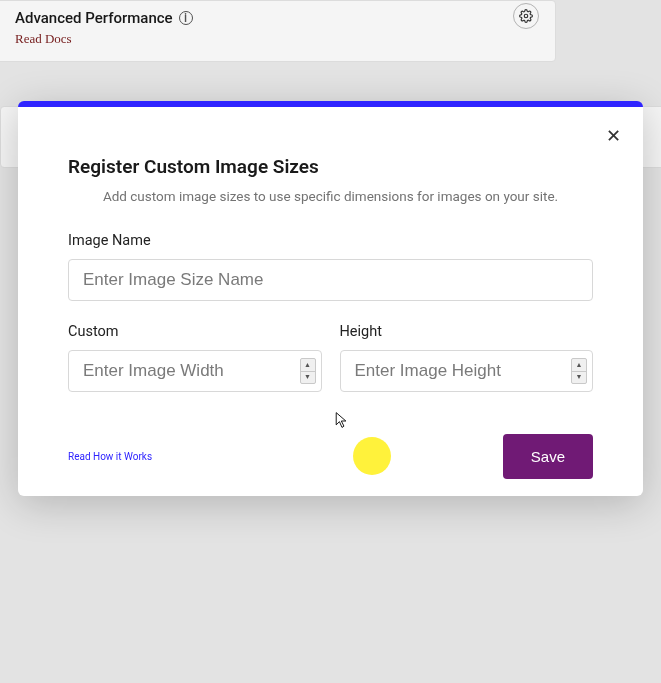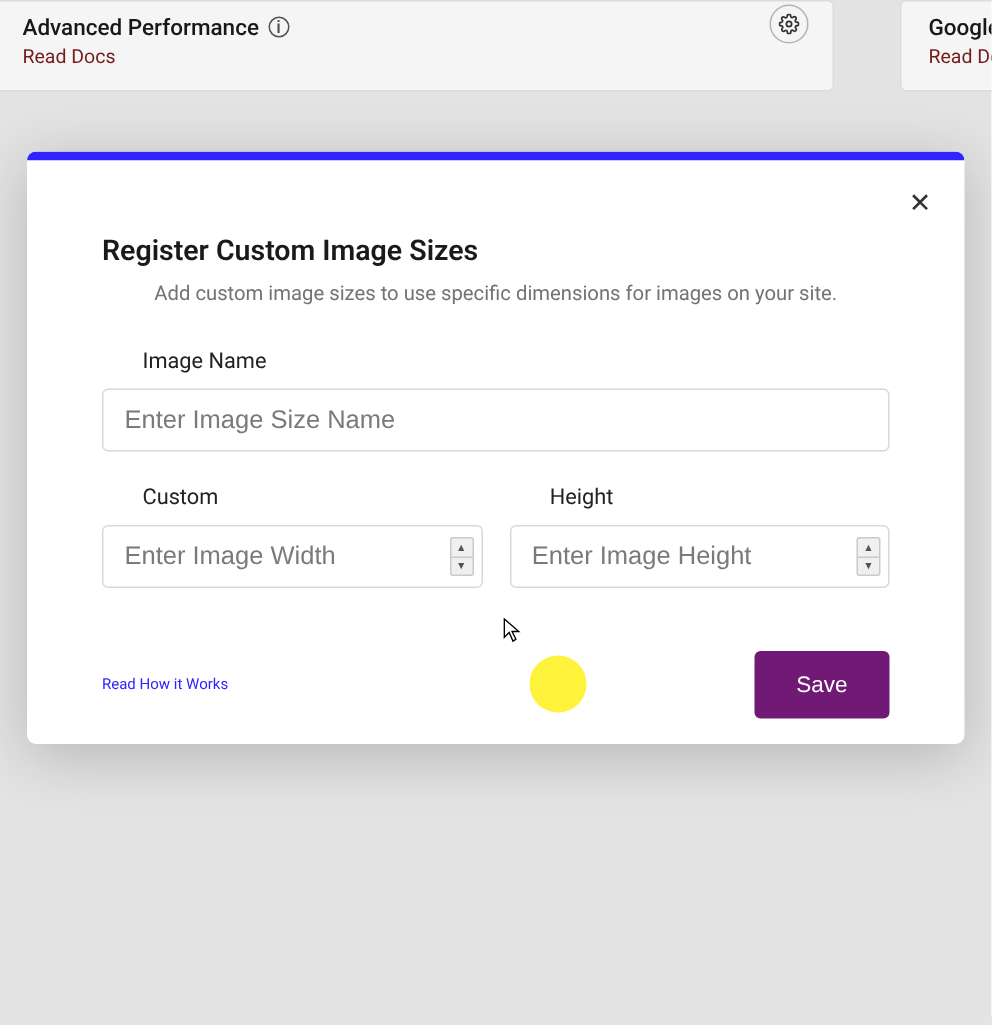--- a/index.html
+++ b/index.html
@@ -4,29 +4,29 @@
   <style>
     * { box-sizing: border-box; margin: 0; padding: 0; }
     body {
       font-family: -apple-system, BlinkMacSystemFont, "Segoe UI", Roboto, sans-serif;
       width: 661px; height: 683px;
       background: #ededed; position: relative; overflow: hidden;
       color: #1a1a1a;
     }
 
     .bg-cards { padding: 0; position: absolute; top: 0; left: 0; right: 0; }
-    .card-row { display: flex; gap: 44px; }
+    .card-row { display: flex; gap: 44px; flex-direction: column; }
     .bg-card {
       background: #fff; border: 1px solid #e5e5e5; border-radius: 4px;
       padding: 8px 18px 14px 18px; flex: 1; position: relative;
     }
     .bg-card.left { margin-left: -4px; width: 560px; flex: none; }
     .bg-card.right { margin-right: -60px; }
     .card-title { font-size: 15px; font-weight: 500; display: flex; align-items: center; gap: 6px;}
-    .card-link { font-size: 13px; color: #7a1d1d; margin-top: 4px; display: inline-block; }
+    .card-link { font-size: 13px; color: #7a1d1d; margin-top: 4px; display: inline-block; font-family: Liberation Serif, serif; }
     .gear-btn {
       position: absolute; right: 16px; top: 2px;
       width: 26px; height: 26px; border: 1px solid #bbb; border-radius: 50%;
       display: flex; align-items: center; justify-content: center;
     }
 
     .overlay {
       position: absolute; inset: 0;
       background: rgba(0,0,0,0.04);
       display: flex; justify-content: center;
@@ -40,21 +40,21 @@
     }
     .close-x {
       position: absolute; top: 20px; right: 22px;
       font-size: 18px; line-height: 1; cursor: pointer; color: #333; font-weight: 300;
     }
     .modal-inner { padding: 48px 50px 30px 50px; }
     .modal-title { text-align: left; font-size: 19px; font-weight: 600; color: #1a1a1a; }
     .modal-sub { text-align: center; font-size: 13.5px; color: #737373; margin-top: 10px; }
 
     .form { margin-top: 28px; }
-    .label { font-size: 14.5px; color: #222; margin-bottom: 10px; display: block; margin-left: 27px; }
+    .label { font-size: 14.5px; color: #222; margin-bottom: 10px; display: block; }
     .input {
       width: 100%; height: 42px; border: 1px solid #d8d8d8; border-radius: 4px;
       padding: 0 14px; font-size: 17px; color: #333;
     }
     .input::placeholder { color: #7a7a7a; }
 
     .row3 { display: flex; gap: 18px; margin-top: 22px; }
     .col { flex: 1; position: relative; }
     .num-input { padding-right: 28px; }
     .spinner {

